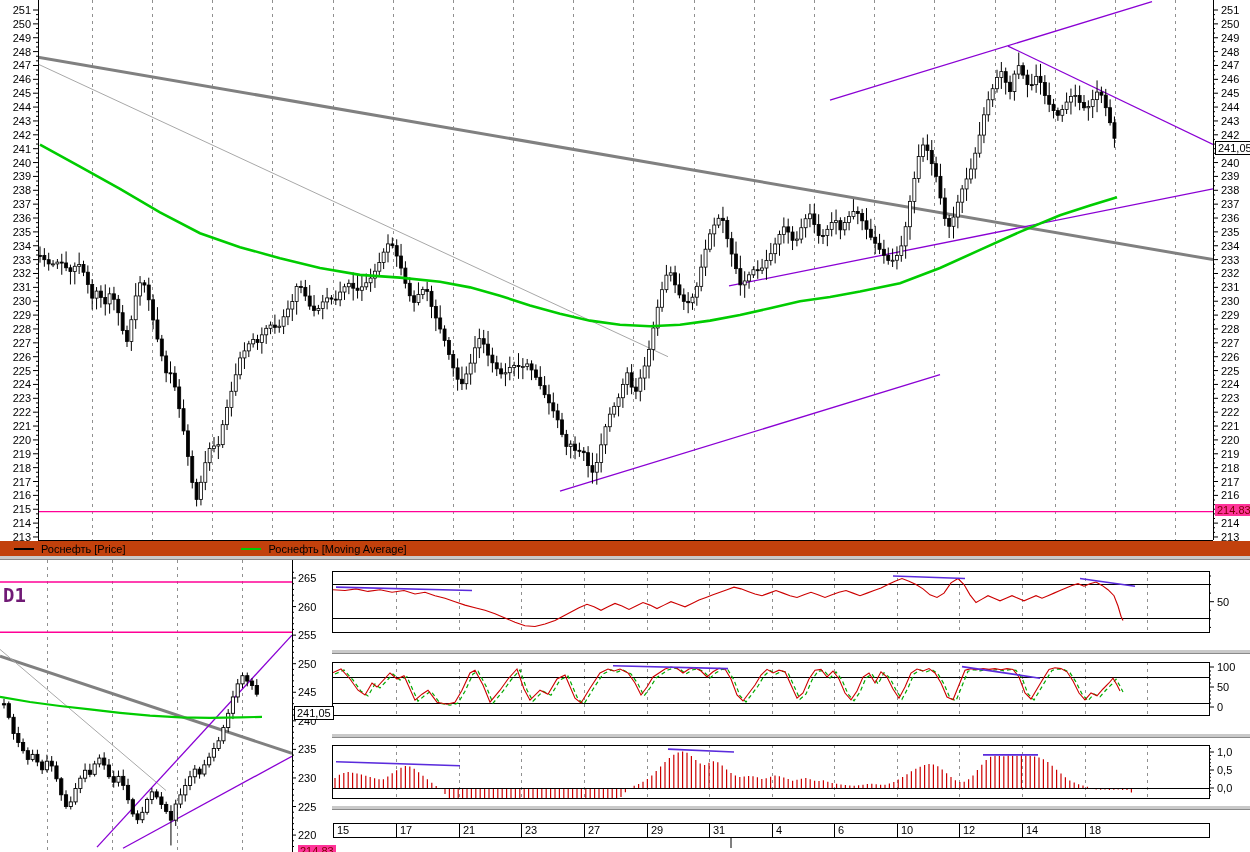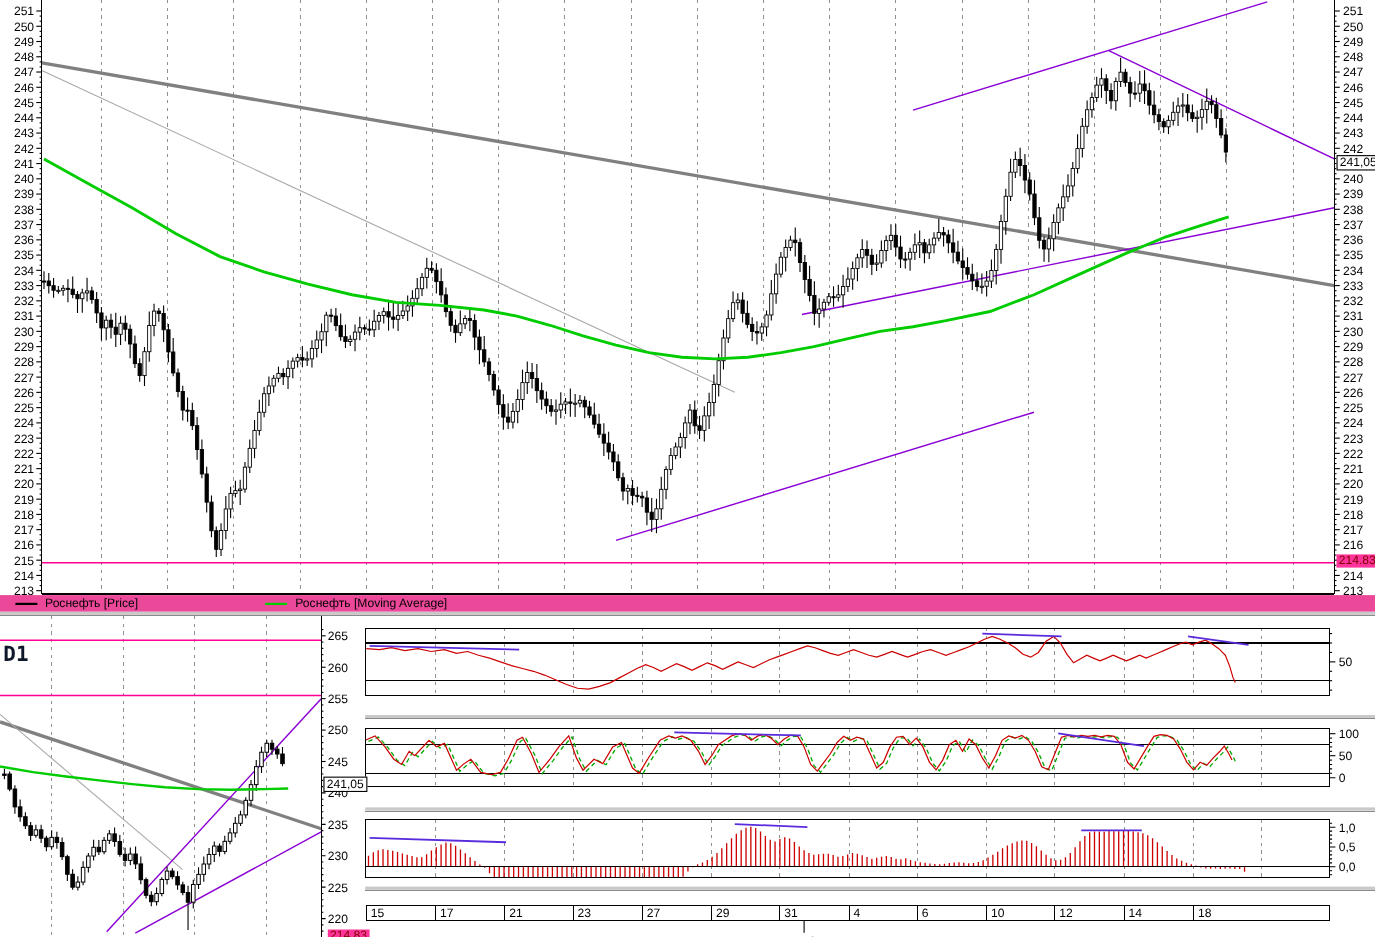--- a/index.html
+++ b/index.html
@@ -1,30 +1,30 @@
 <!DOCTYPE html>
 <html><head>
 <meta charset="utf-8">
 <style>
   html,body{margin:0;padding:0;background:#fff;}
   #screen{position:relative;width:1250px;height:852px;overflow:hidden;background:#fff;
           font-family:"Liberation Sans",sans-serif;}
   #gfx{position:absolute;left:0;top:0;z-index:1;}
   .ovl{position:absolute;z-index:2;}
   svg text{font:11px "Liberation Sans",sans-serif;fill:#000;}
-  #legend-row{left:0;top:541px;width:1250px;height:15px;background:#ec4899;display:flex;align-items:center;}
+  #legend-row{left:0;top:541px;width:1250px;height:15px;background:#c2410c;display:flex;align-items:center;}
   .leg-item{display:flex;align-items:center;margin-left:14px;}
   .leg-dash{display:inline-block;width:20px;height:0;border-top:2px solid #000;margin-right:7px;}
   .leg-dash.green{border-top-color:#00cc00;}
   .leg-item span.lbl{font:11px "Liberation Sans",sans-serif;}
   .pricebox{border:1px solid #000;background:#fff;font:11px "Liberation Sans",sans-serif;
             padding:0 2px;height:12px;line-height:12px;white-space:nowrap;}
   .pinkbox{background:#ff3399;color:#7a0000;font:11px "Liberation Sans",sans-serif;
            padding:0 2px;height:12px;line-height:12px;white-space:nowrap;}
-  #d1-label{font:bold 19px "DejaVu Sans Mono",monospace;color:#0f172a;text-align:right;}
+  #d1-label{font:bold 19px "DejaVu Sans Mono",monospace;color:#701a75;text-align:right;}
   #aug-label{font:11px "Liberation Sans",sans-serif;color:#000;}
 </style>
 </head>
 <body>
 
 <div id="screen">
   <svg id="gfx" width="1250" height="852" xmlns="http://www.w3.org/2000/svg">
       <clipPath id="clipMain">
         <rect x="38" y="0" width="1175" height="540"></rect>
       </clipPath>

